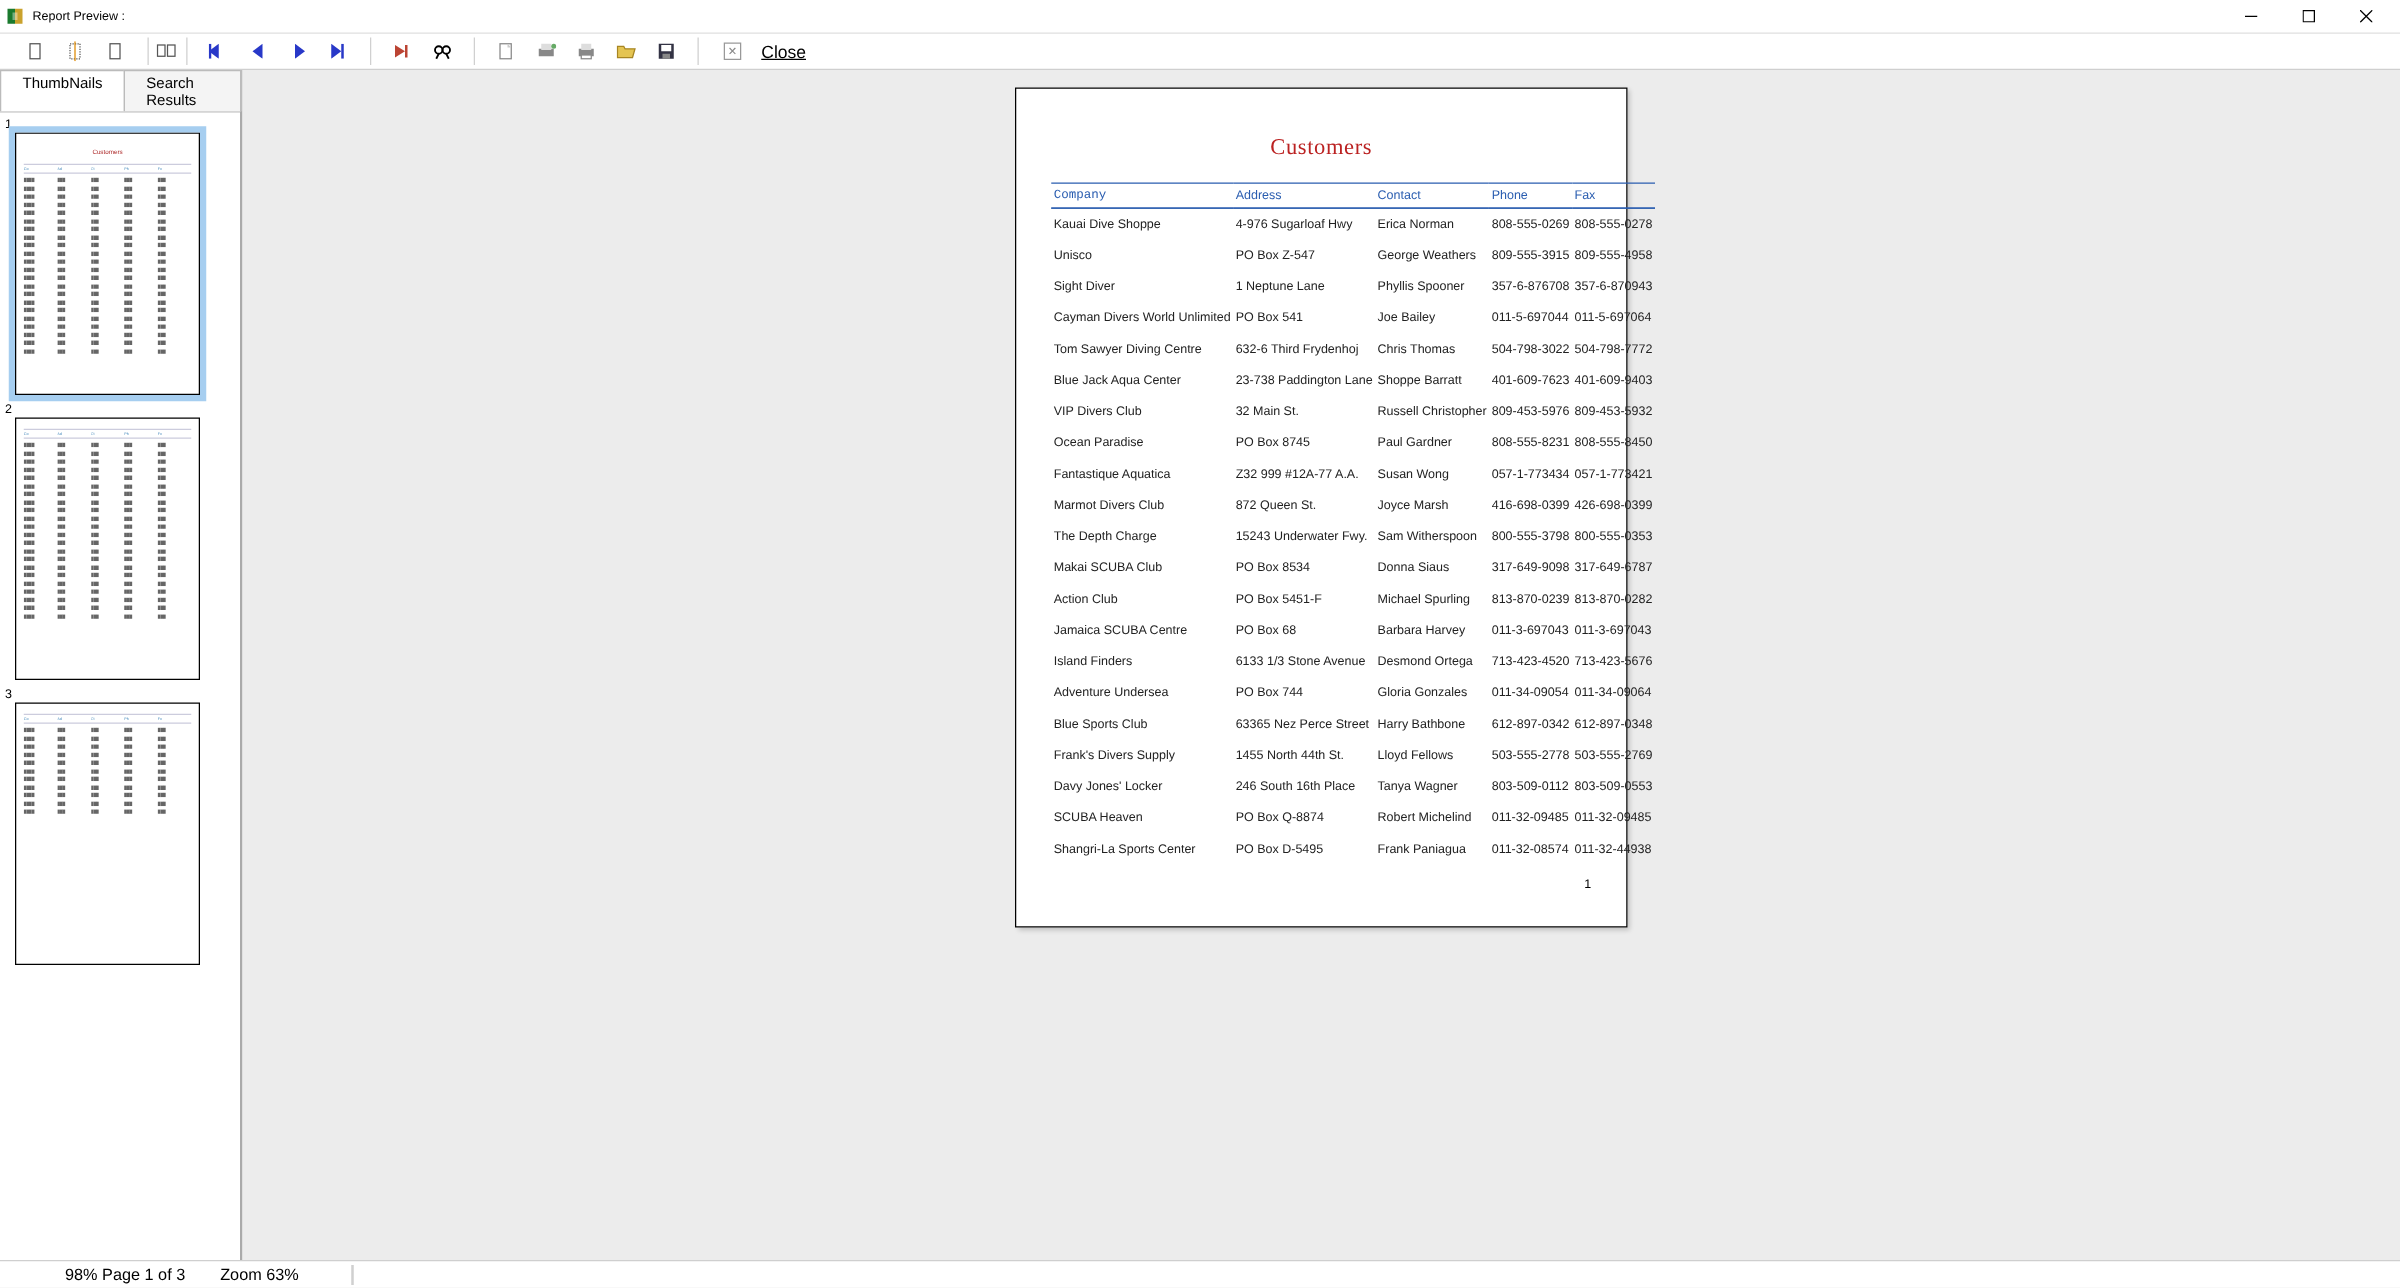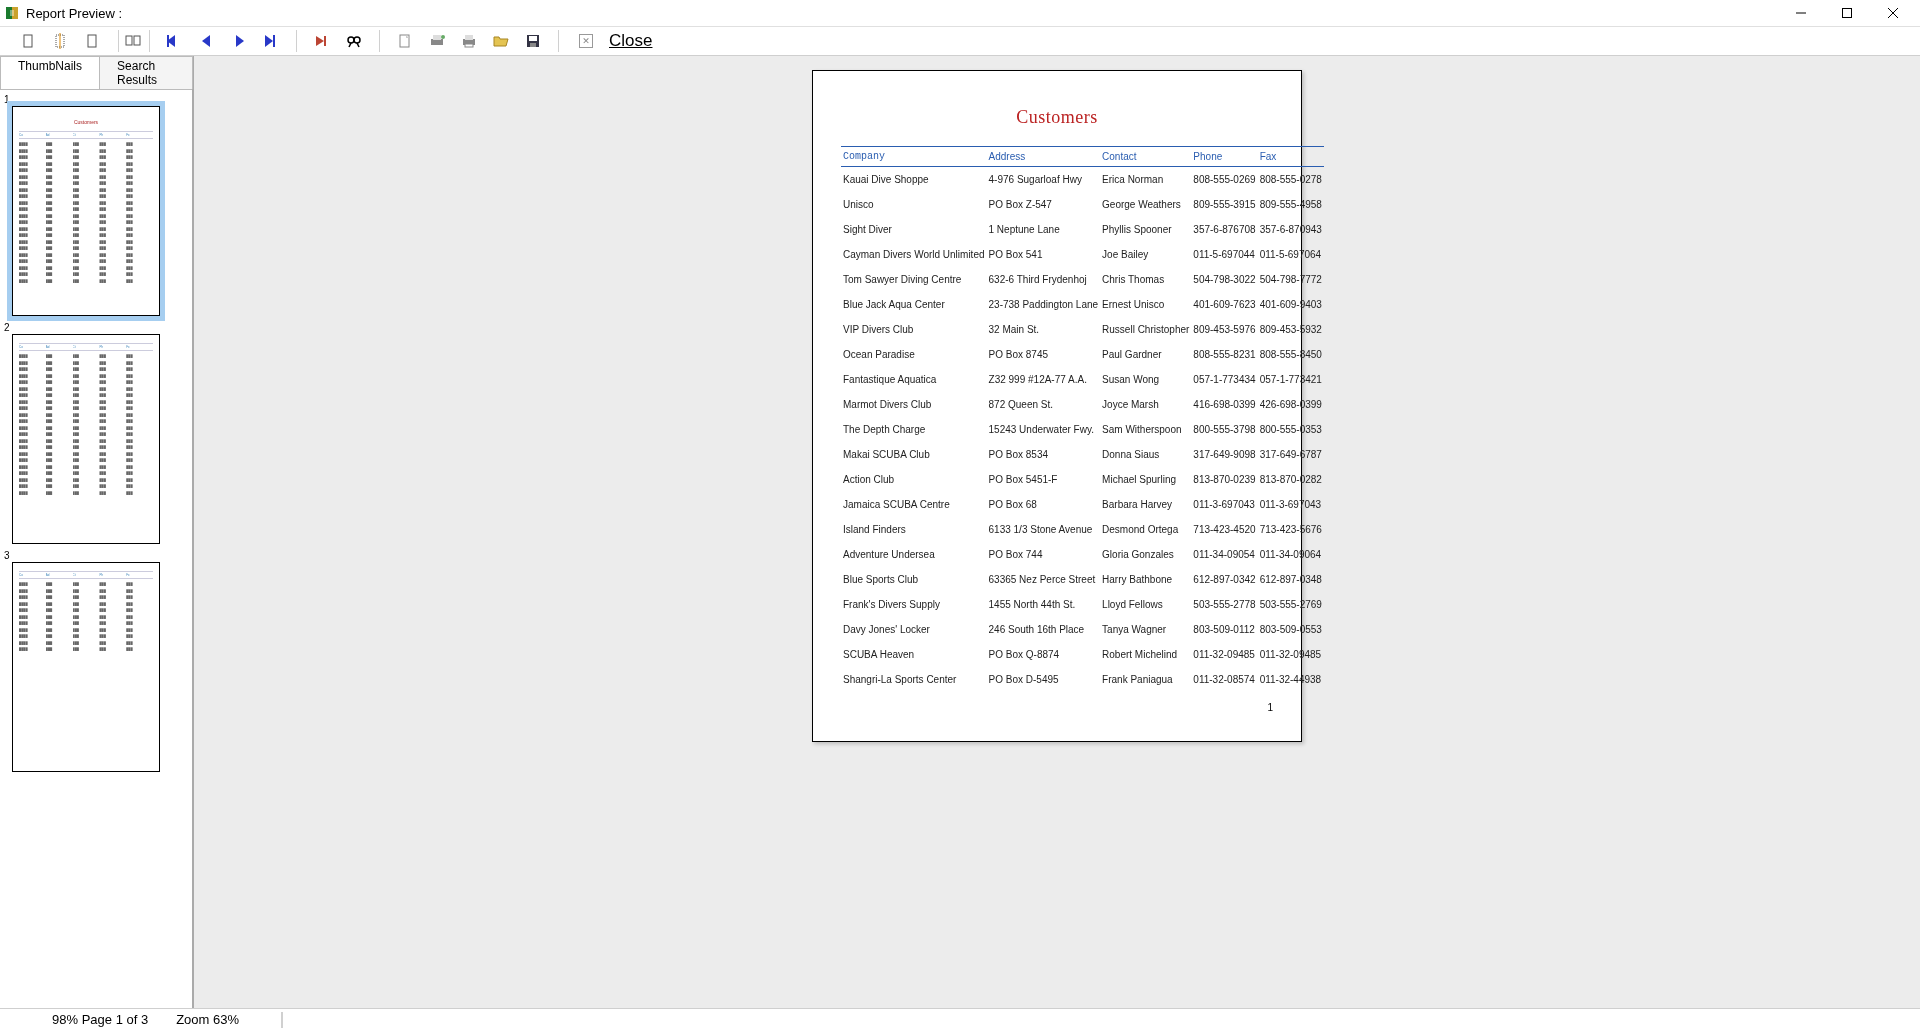--- a/index.html
+++ b/index.html
@@ -1,30 +1,30 @@
 <!DOCTYPE html>
 <html><head>
 <meta charset="utf-8">
 <style>
 * { box-sizing: border-box; margin: 0; padding: 0; }
 body { font-family: "Segoe UI", Tahoma, sans-serif; font-size: 12px; background: #fff; overflow: hidden; }
 
 
 .titlebar { display: flex; align-items: center; height: 26px; padding: 0 4px; background: #fff; }
 .titlebar .app-icon { width: 16px; height: 16px; margin-right: 6px; display: inline-flex; }
-.titlebar .title { font-size: 13px; }
+.titlebar .title { font-size: 10px; }
 .titlebar .spacer { flex: 1; }
 .win-btn { width: 46px; height: 26px; display: inline-flex; align-items: center; justify-content: center; color: #000; }
 
 
 .toolbar { display: flex; align-items: center; height: 30px; padding: 0 8px; border-top: 1px solid #e0e0e0; border-bottom: 1px solid #cfcfcf; gap: 0; }
 .tb-group { display: flex; align-items: center; gap: 10px; padding: 0 10px; }
 .tb-sep { width: 1px; height: 22px; background: #d0d0d0; margin: 0 4px; }
 .tb-btn { width: 22px; height: 22px; display: inline-flex; align-items: center; justify-content: center; cursor: pointer; }
-.close-text { font-size: 17px; color: #000; text-decoration: underline; cursor: pointer; margin-left: 16px; }
+.close-text { font-size: 14px; color: #000; text-decoration: underline; cursor: pointer; margin-left: 16px; }
 .close-x { width: 14px; height: 14px; border: 1px solid #999; display: inline-flex; align-items: center; justify-content: center; font-size: 9px; color: #888; margin-left: 16px; }
 
 
 .workspace { display: flex; height: calc(100vh - 26px - 30px - 22px); }
 .sidebar { width: 194px; border-right: 2px solid #aaa; display: flex; flex-direction: column; }
 .sb-tabs { display: flex; border-bottom: 1px solid #bbb; }
 .sb-tab { padding: 2px 17px; font-size: 12px; border: 1px solid #bbb; border-bottom: none; background: #f4f4f4; cursor: pointer; margin-right: -1px; }
 .sb-tab.active { background: #fff; }
 .sb-thumbs { flex: 1; overflow-y: auto; padding: 4px; }
 .thumb-wrap { margin-bottom: 6px; }
@@ -674,21 +674,21 @@
             <tr>
               <td>Tom Sawyer Diving Centre</td>
               <td>632-6 Third Frydenhoj</td>
               <td>Chris Thomas</td>
               <td>504-798-3022</td>
               <td>504-798-7772</td>
             </tr>
             <tr>
               <td>Blue Jack Aqua Center</td>
               <td>23-738 Paddington Lane</td>
-              <td>Ernest Unisco</td>
+              <td>Shoppe Barratt</td>
               <td>401-609-7623</td>
               <td>401-609-9403</td>
             </tr>
             <tr>
               <td>VIP Divers Club</td>
               <td>32 Main St.</td>
               <td>Russell Christopher</td>
               <td>809-453-5976</td>
               <td>809-453-5932</td>
             </tr>

